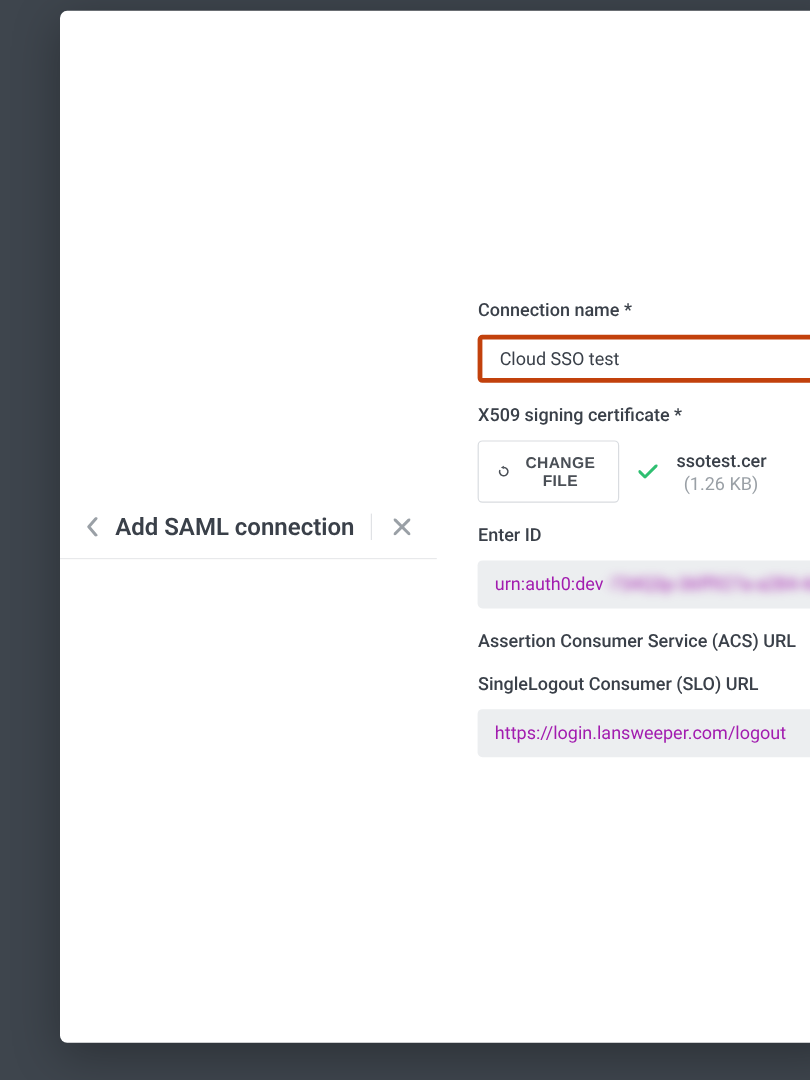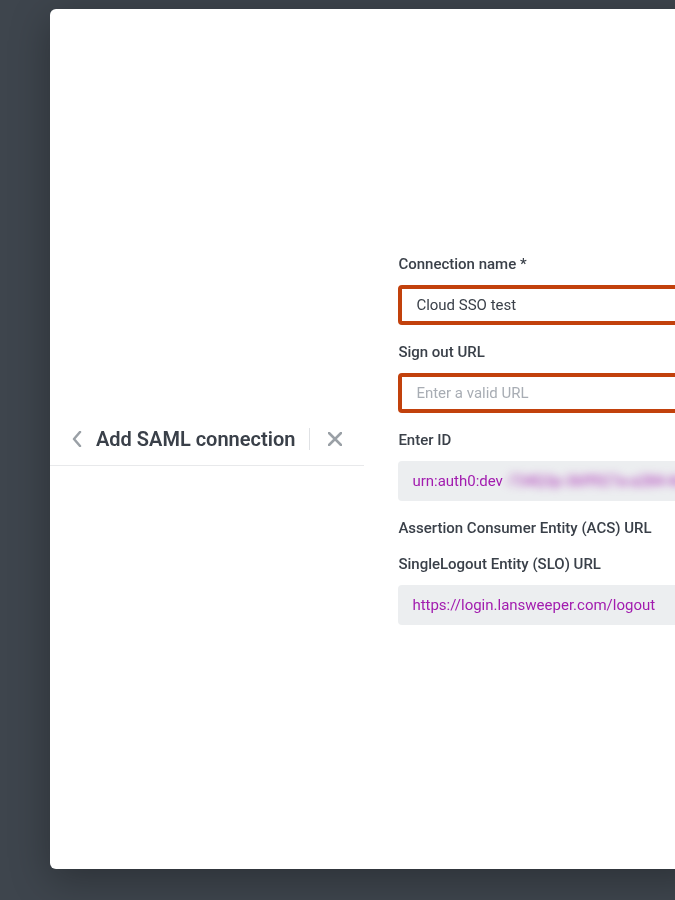--- a/index.html
+++ b/index.html
@@ -250,48 +250,65 @@
       <div class="scroll-thumb"></div>
       <div class="scroll-arrow down">▼</div>
     </div>
 
     <div class="field-group">
       <label class="field-label">Connection name *</label>
       <input class="text-input" type="text" value="Cloud SSO test" style="">
     </div>
 
 
-    <div class="field-group">
-      <label class="field-label">Sign out URL</label>
-      <input class="text-input" type="text" placeholder="Enter a valid URL" style="">
-    </div>
-
+
+    <div class="field-group">
+      <label class="field-label">X509 signing certificate *</label>
+      <div class="file-row">
+        <button class="change-file-btn">
+          <svg width="14" height="14" viewBox="0 0 14 14">
+              <path d="M7 2 A5 5 0 1 1 2.3 5" stroke="currentColor" stroke-width="1.8" fill="none"></path>
+              <path d="M7 0 L7 4 L3.5 2 Z" fill="currentColor"></path>
+            </svg>
+          <span>CHANGE FILE</span>
+        </button>
+        <span class="file-check">
+          <svg width="16" height="12" viewBox="0 0 16 12">
+              <path d="M1 6 L5.5 10.5 L15 1" stroke="currentColor" stroke-width="2.5" fill="none" stroke-linecap="round" stroke-linejoin="round"></path>
+            </svg>
+        </span>
+        <span>
+          <span class="file-name">ssotest.cer</span>
+          <span class="file-size">(1.26 KB)</span>
+        </span>
+      </div>
+    </div>
 
     <div class="field-group">
       <label class="field-label">Enter ID</label>
       <div class="readonly-row">
         <div class="readonly-input">
           <span>urn:auth0:dev</span>
             <span class="blurred">-734Q3p-36ff927a-a284-4c84-f347-8a6448</span>
         </div>
         <button class="copy-btn">
           <svg width="15" height="15" viewBox="0 0 15 15">
               <rect x="1" y="1" width="9" height="9" rx="1" stroke="currentColor" stroke-width="1.6" fill="none"></rect>
               <rect x="5" y="5" width="9" height="9" rx="1" stroke="currentColor" stroke-width="1.6" fill="#fff"></rect>
             </svg>
         </button>
       </div>
     </div>
 
     <div class="field-group">
-      <label class="field-label">Assertion Consumer Entity (ACS) URL</label>
-    </div>
-
-    <div class="field-group">
-      <label class="field-label">SingleLogout Entity (SLO) URL</label>
+      <label class="field-label">Assertion Consumer Service (ACS) URL</label>
+    </div>
+
+    <div class="field-group">
+      <label class="field-label">SingleLogout Consumer (SLO) URL</label>
       <div class="readonly-row">
         <div class="readonly-input">
           <span>https://login.lansweeper.com/logout</span>
         </div>
         <button class="copy-btn">
           <svg width="15" height="15" viewBox="0 0 15 15">
               <rect x="1" y="1" width="9" height="9" rx="1" stroke="currentColor" stroke-width="1.6" fill="none"></rect>
               <rect x="5" y="5" width="9" height="9" rx="1" stroke="currentColor" stroke-width="1.6" fill="#fff"></rect>
             </svg>
         </button>

